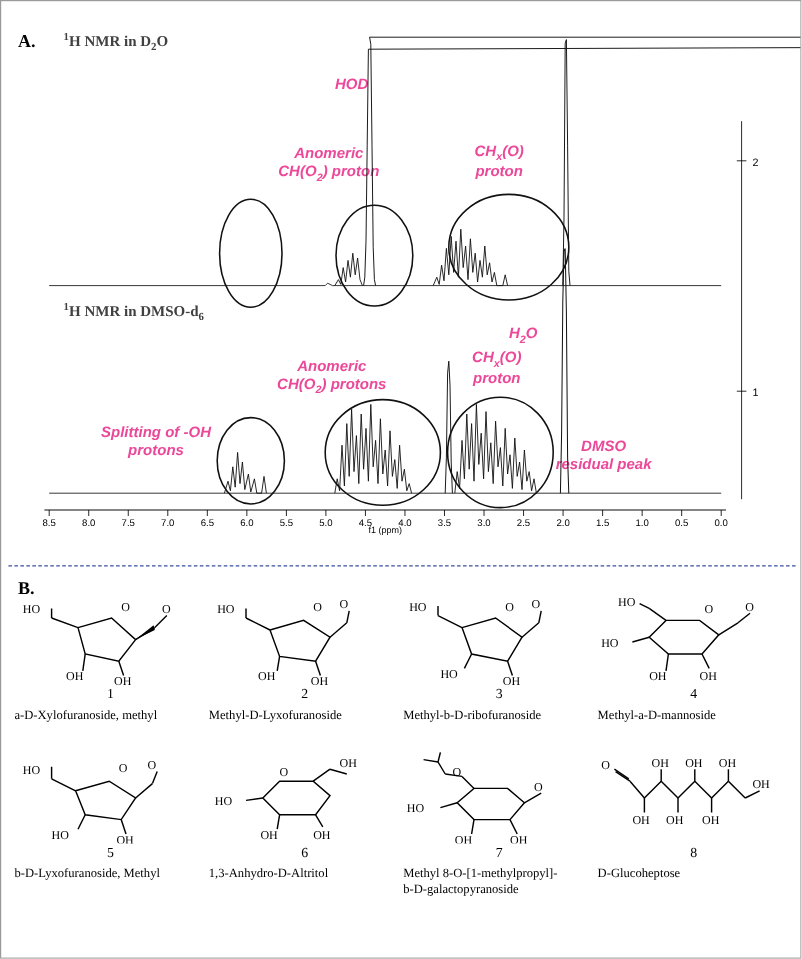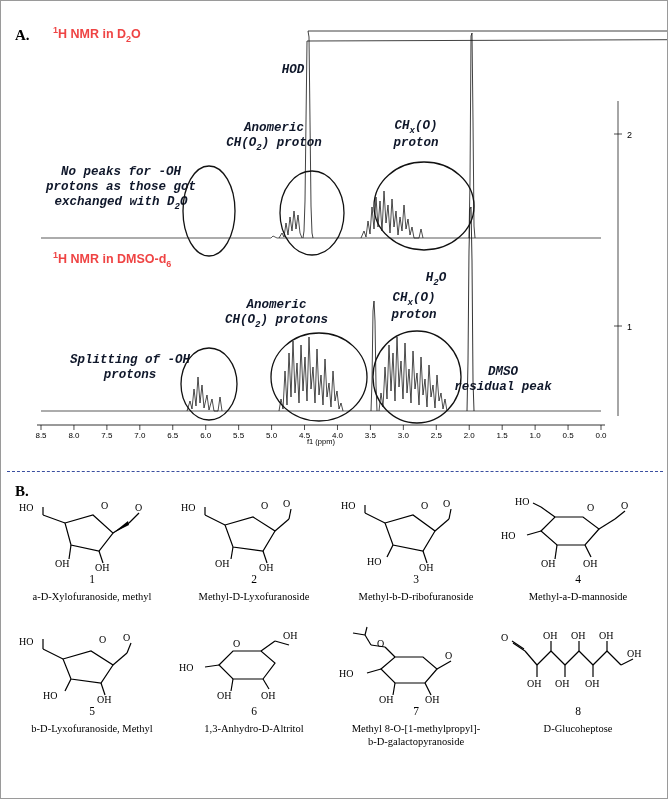--- a/index.html
+++ b/index.html
@@ -28,34 +28,34 @@
     font-family: "Liberation Serif", serif;
     font-weight: bold;
     font-size: 15px;
     color: #000;
   }
   #labelA { left: 14px; top: 26px; }
   #labelB { left: 14px; top: 482px; }
 
   .ann {
     position: absolute;
-    font-family: Liberation Mono, monospace;
+    font-family: Liberation Sans, sans-serif;
     font-style: italic;
     font-weight: bold;
-    color: #0f172a;
+    color: #ec4899;
     font-size: 12.5px;
     line-height: 1.18;
     text-align: center;
     white-space: pre-line;
   }
   .ann-red {
     position: absolute;
-    font-family: Liberation Sans, sans-serif;
+    font-family: Liberation Serif, serif;
     font-weight: bold;
-    color: #ef4444;
+    color: #404040;
     font-size: 12.5px;
     line-height: 1.2;
   }
   .ann-red sub, .ann-red sup { font-size: 9px; }
   .ann sub, .ann sup { font-size: 9px; }
   svg { display: block; }
 
   
 
   
@@ -114,21 +114,20 @@
     font-size: 11.5px;
     color: #000;
     margin-top: 2px;
     text-align: center;
   }
   .cell-name {
     font-family: "Liberation Serif", serif;
     font-size: 10.5px;
     color: #000;
     margin-top: 6px;
-    text-align: center;
     line-height: 1.2;
     width: 160px;
     white-space: pre-line;
   }
 </style>
 </head>
 <body>
 
 <div id="page">
 
@@ -138,21 +137,20 @@
 
     <div class="ann-red" style="left:52px; top:24px;"><sup>1</sup>H NMR in D<sub>2</sub>O</div>
     <div class="ann-red" style="left:52px; top:249px;"><sup>1</sup>H NMR in DMSO-d<sub>6</sub></div>
 
     <div class="ann" style="left:252px; top:62px; width:80px;">HOD</div>
 
     <div class="ann" style="left:208px; top:120px; width:130px;">Anomeric<br>CH(O<sub>2</sub>) proton</div>
 
     <div class="ann" style="left:370px; top:118px; width:90px;">CH<sub>x</sub>(O)<br>proton</div>
 
-    <div class="ann" style="left:36px; top:164px; width:168px; text-align:center;">No peaks for -OH<br>protons as those got<br>exchanged with D<sub>2</sub>O</div>
 
     <div class="ann" style="left:400px; top:270px; width:70px;">H<sub>2</sub>O</div>
 
     <div class="ann" style="left:208px; top:297px; width:135px;">Anomeric<br>CH(O<sub>2</sub>) protons</div>
 
     <div class="ann" style="left:368px; top:290px; width:90px;">CH<sub>x</sub>(O)<br>proton</div>
 
     <div class="ann" style="left:452px; top:364px; width:100px;">DMSO<br>residual peak</div>
 
     <div class="ann" style="left:64px; top:352px; width:130px;">Splitting of -OH<br>protons</div>

